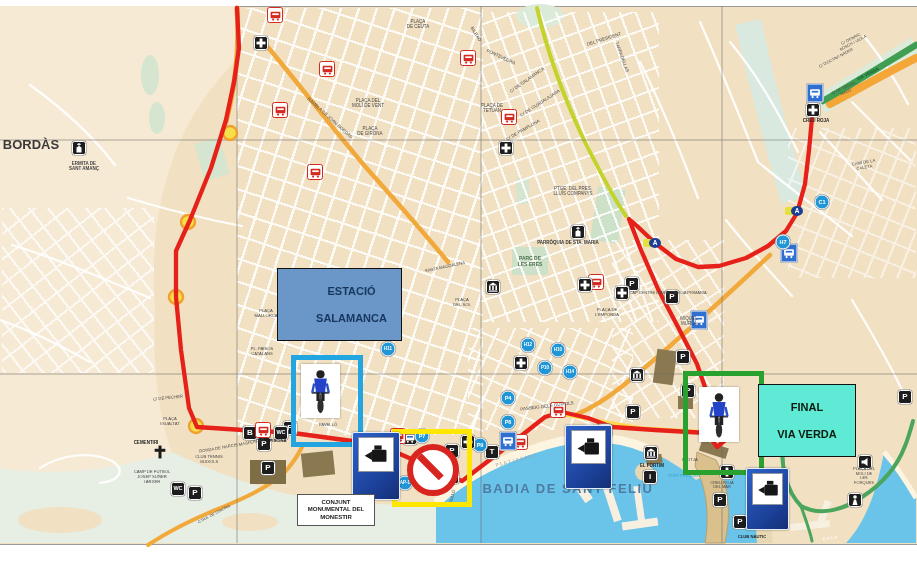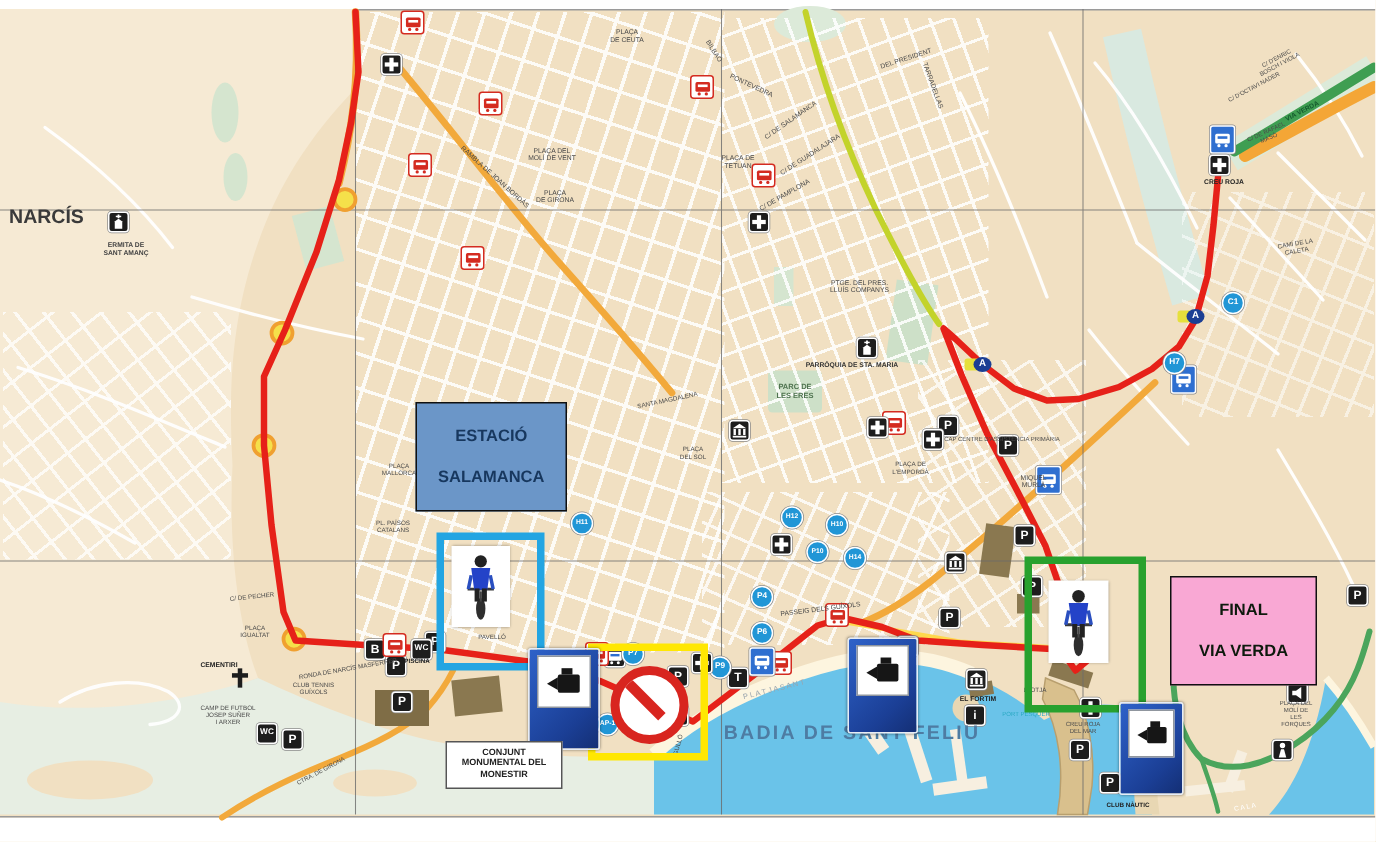--- a/index.html
+++ b/index.html
@@ -26,23 +26,23 @@
   .mk-bb{width:13px;height:15px;background:#2f6fd0;border:1px solid #fff;border-radius:2px;box-shadow:0 0 0 .5px #8a8a8a;padding:1px;}
   .mk-cem{width:15px;height:15px;}
   .mk-amk{width:18px;height:10px;}
   .mk-amk::before{content:"";position:absolute;left:0;top:1px;width:10px;height:8px;background:#e6e03c;border-radius:2px;}
   .amk-oval{position:absolute;right:0;top:0;width:12px;height:10px;background:#1c3f94;border-radius:50%;
       color:#fff;font-size:6.5px;font-weight:bold;display:flex;align-items:center;justify-content:center;}
   .lbl{position:absolute;color:#4a4a4a;white-space:pre-line;text-align:center;line-height:1.15;}
   
   .callout{position:absolute;display:flex;flex-direction:column;justify-content:space-evenly;
       text-align:center;font-weight:bold;font-size:11px;border:1.6px solid #101010;}
-  #estacio-box{left:277px;top:268px;width:99px;height:71px;background:#6b96c8;color:#17375e;}
+  #estacio-box{left:277px;top:268px;width:99px;height:71px;background:#6b96c8;color:#17375e;padding-left:24px;}
   #projecte-box{left:368px;top:351px;width:121px;height:74px;background:#fefe00;color:#111;}
-  #final-box{left:780px;top:384px;width:96px;height:71px;background:#f9a8d4;color:#0d1a0d;}
+  #final-box{left:758px;top:384px;width:96px;height:71px;background:#5eead4;color:#0d1a0d;}
   .frame{position:absolute;}
   #blue-rect{left:291px;top:355px;width:62px;height:82px;border:5.5px solid #23a5e2;}
   #green-rect{left:683px;top:371px;width:71px;height:94px;border:5.5px solid #28a12e;}
   #yellow-rect{left:392px;top:429px;width:70px;height:68px;border:5px solid #ffe702;}
   .cyclist-card{position:absolute;background:#fff;box-shadow:0 0 2px rgba(0,0,0,.4);}
   #blue-rect .cyclist-card{left:5px;top:4px;width:39px;height:54px;}
   #green-rect .cyclist-card{left:11px;top:11px;width:40px;height:55px;}
   #noentry{position:absolute;left:407px;top:444px;width:40px;height:40px;background:#fff;
       border:6.5px solid #d8251f;border-radius:50%;overflow:hidden;}
   #noentry::after{content:"";position:absolute;left:-4px;top:10.5px;width:38px;height:6.5px;
@@ -441,21 +441,21 @@
         </svg>
       </div>
       <div class="mk mk-amk" style="left: 652px; top: 243px;">
         <span class="amk-oval">A</span>
       </div>
       <div class="mk mk-amk" style="left: 794px; top: 211px;">
         <span class="amk-oval">A</span>
       </div>
     </div>
   <div id="labels">
-      <span class="lbl" style="font-size: 13px; left: 31px; top: 145px; transform: translate(-50%, -50%) rotate(0deg); color: rgb(58, 58, 58); font-weight: bold;">NARCÍS</span>
+      <span class="lbl" style="font-size: 13px; left: 31px; top: 145px; transform: translate(-50%, -50%) rotate(0deg); color: rgb(58, 58, 58); font-weight: bold;">BORDÀS</span>
       <span class="lbl" style="font-size: 9px; left: 84px; top: 166px; transform: translate(-50%, -50%) rotate(0deg) scale(0.5); color: rgb(68, 68, 68); font-weight: bold;">ERMITA DE
 SANT AMANÇ</span>
       <span class="lbl" style="font-size: 9px; left: 568px; top: 243px; transform: translate(-50%, -50%) rotate(0deg) scale(0.5); color: rgb(51, 51, 51); font-weight: bold;">PARRÒQUIA DE STA. MARIA</span>
       <span class="lbl" style="font-size: 9px; left: 573px; top: 191px; transform: translate(-50%, -50%) rotate(0deg) scale(0.5);">PTGE. DEL PRES.
 LLUÍS COMPANYS</span>
       <span class="lbl" style="font-size: 10px; left: 530px; top: 261px; transform: translate(-50%, -50%) rotate(0deg) scale(0.5); color: rgb(79, 115, 80); font-weight: bold;">PARC DE
 LES ERES</span>
       <span class="lbl" style="font-size: 9px; left: 368px; top: 103px; transform: translate(-50%, -50%) rotate(0deg) scale(0.5);">PLAÇA DEL
 MOLÍ DE VENT</span>
       <span class="lbl" style="font-size: 9px; left: 370px; top: 131px; transform: translate(-50%, -50%) rotate(0deg) scale(0.5);">PLAÇA

